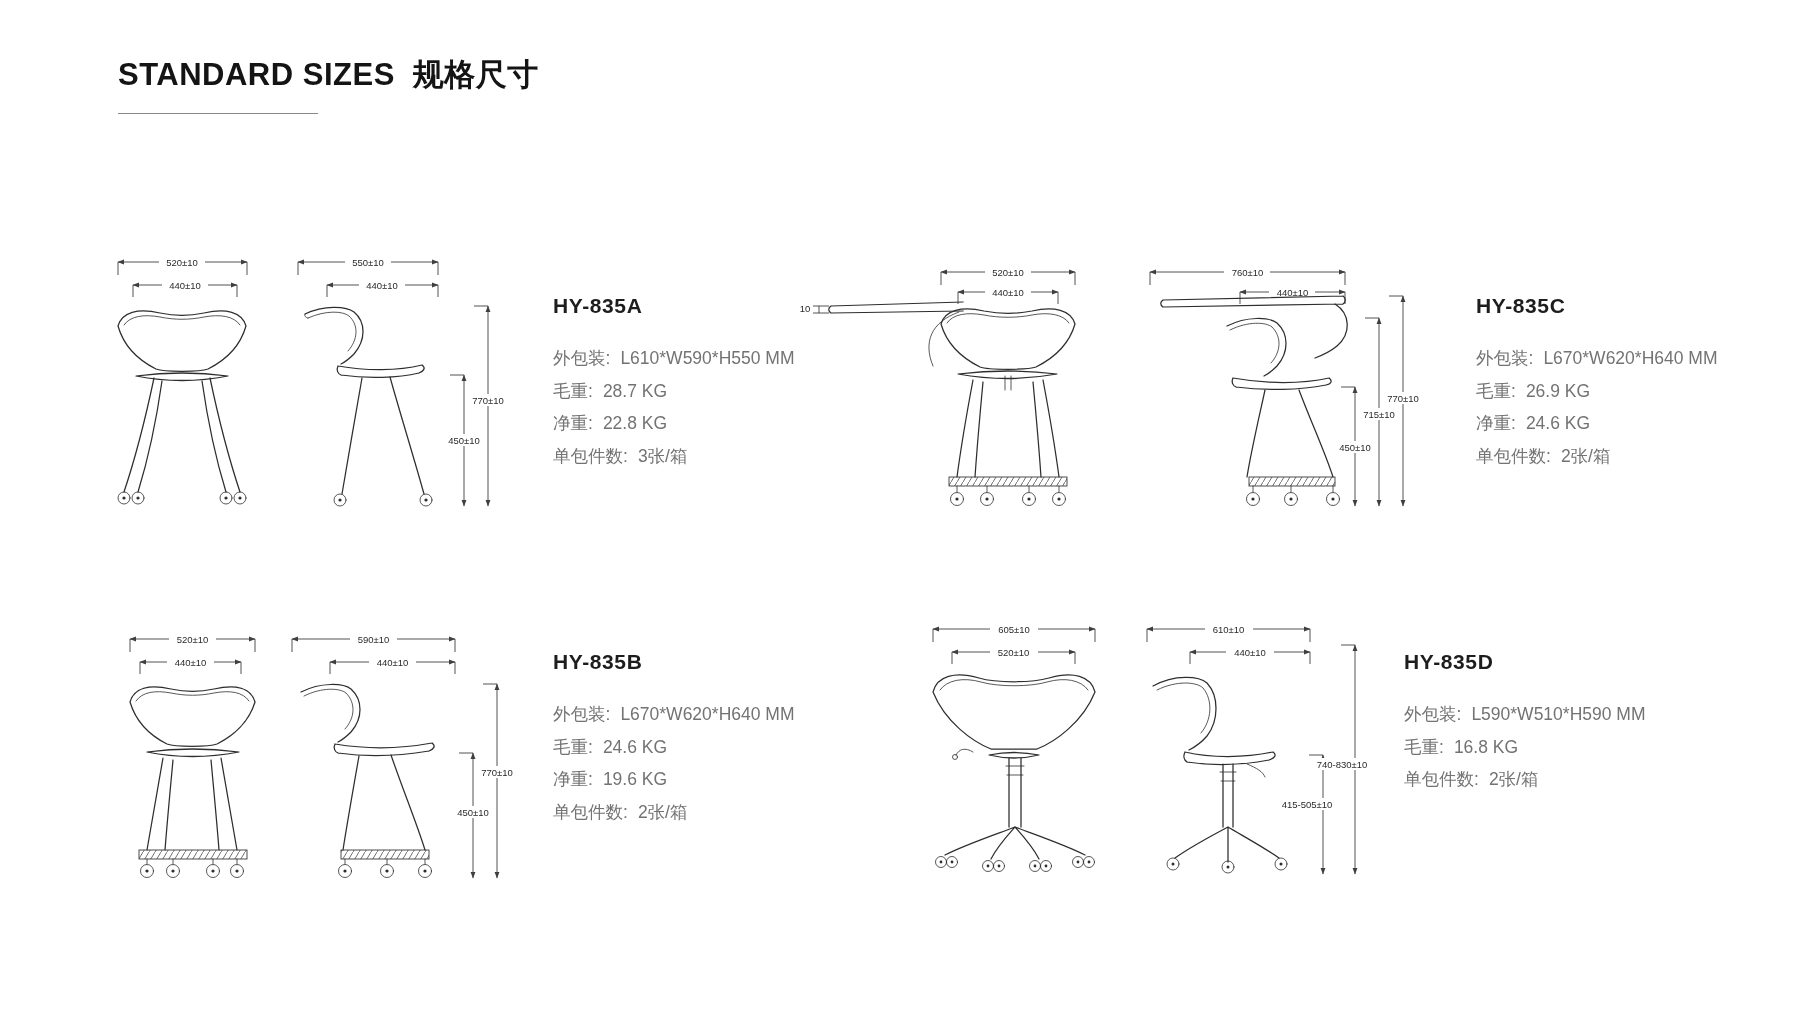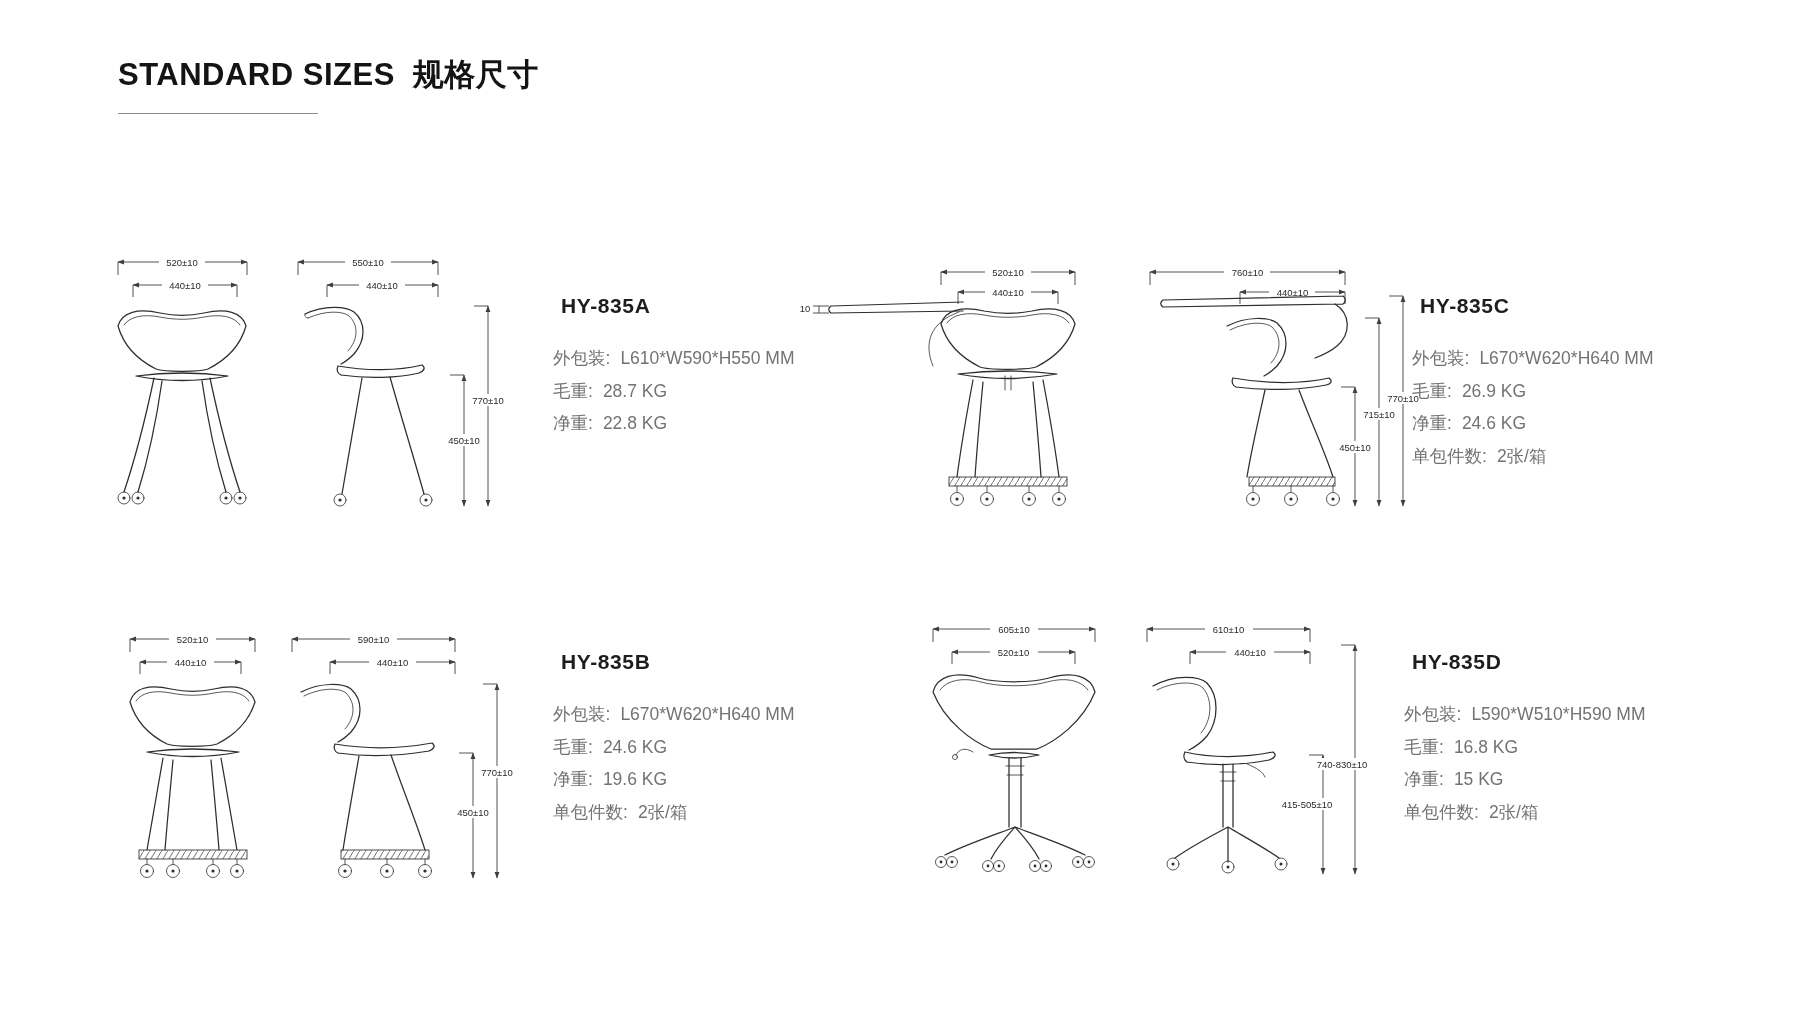--- a/index.html
+++ b/index.html
@@ -13,21 +13,21 @@
   .drawing{position:absolute;}
   svg text{font-family:"Liberation Sans",sans-serif;}
   .dl{stroke:#3f3f3f;stroke-width:.9;fill:none;}
   .ol{stroke:#2e2e2e;stroke-width:1.25;fill:none;stroke-linecap:round;stroke-linejoin:round;}
   .o2{stroke:#2e2e2e;stroke-width:.8;fill:none;stroke-linecap:round;}
   .dot{fill:#2e2e2e;}
   .bg{fill:#ffffff;}
   .dt{font-size:9.5px;fill:#2a2a2a;}
   .hatch{fill:url(#hatch);stroke:#3a3a3a;stroke-width:.9;}
   .spec{position:absolute;color:#333;}
-  .model{font-size:21px;font-weight:700;color:#1d1d1d;margin:0 0 24px 8px;letter-spacing:.6px;}
+  .model{font-size:21px;font-weight:700;color:#1d1d1d;margin:0 0 24px 0;letter-spacing:.6px;}
   .spec-line{font-size:17.5px;line-height:32.5px;white-space:nowrap;color:#737373;}
   .sv{margin-left:10px;}
 </style>
 </head>
 <body>
 
 <div class="canvas">
 
   <svg width="0" height="0" style="position:absolute" aria-hidden="true">
     <defs>
@@ -342,39 +342,39 @@
       <rect class="bg" x="514" y="146" width="66" height="12"></rect>
       <text class="dt" x="547" y="155.5" text-anchor="middle">740-830±10</text>
     </g>
   </svg>
 
   <div class="spec" style="left:553px;top:294px">
     <h2 class="model">HY-835A</h2>
     <div class="spec-line"><span class="sl">外包装:</span><span class="sv">L610*W590*H550 MM</span></div>
     <div class="spec-line"><span class="sl">毛重:</span><span class="sv">28.7 KG</span></div>
     <div class="spec-line"><span class="sl">净重:</span><span class="sv">22.8 KG</span></div>
+    <div class="spec-line"><span class="sl">单包件数:</span><span class="sv">3张/箱</span></div>
   </div>
 
   <div class="spec" style="left:553px;top:650px">
     <h2 class="model">HY-835B</h2>
     <div class="spec-line"><span class="sl">外包装:</span><span class="sv">L670*W620*H640 MM</span></div>
     <div class="spec-line"><span class="sl">毛重:</span><span class="sv">24.6 KG</span></div>
     <div class="spec-line"><span class="sl">净重:</span><span class="sv">19.6 KG</span></div>
     <div class="spec-line"><span class="sl">单包件数:</span><span class="sv">2张/箱</span></div>
   </div>
 
-  <div class="spec" style="left:1412px;top:294px">
+  <div class="spec" style="left:1476px;top:294px">
     <h2 class="model">HY-835C</h2>
     <div class="spec-line"><span class="sl">外包装:</span><span class="sv">L670*W620*H640 MM</span></div>
     <div class="spec-line"><span class="sl">毛重:</span><span class="sv">26.9 KG</span></div>
     <div class="spec-line"><span class="sl">净重:</span><span class="sv">24.6 KG</span></div>
     <div class="spec-line"><span class="sl">单包件数:</span><span class="sv">2张/箱</span></div>
   </div>
 
   <div class="spec" style="left:1404px;top:650px">
     <h2 class="model">HY-835D</h2>
     <div class="spec-line"><span class="sl">外包装:</span><span class="sv">L590*W510*H590 MM</span></div>
     <div class="spec-line"><span class="sl">毛重:</span><span class="sv">16.8 KG</span></div>
-    <div class="spec-line"><span class="sl">净重:</span><span class="sv">15 KG</span></div>
     <div class="spec-line"><span class="sl">单包件数:</span><span class="sv">2张/箱</span></div>
   </div>
 
 </div>
 
 </body></html>

